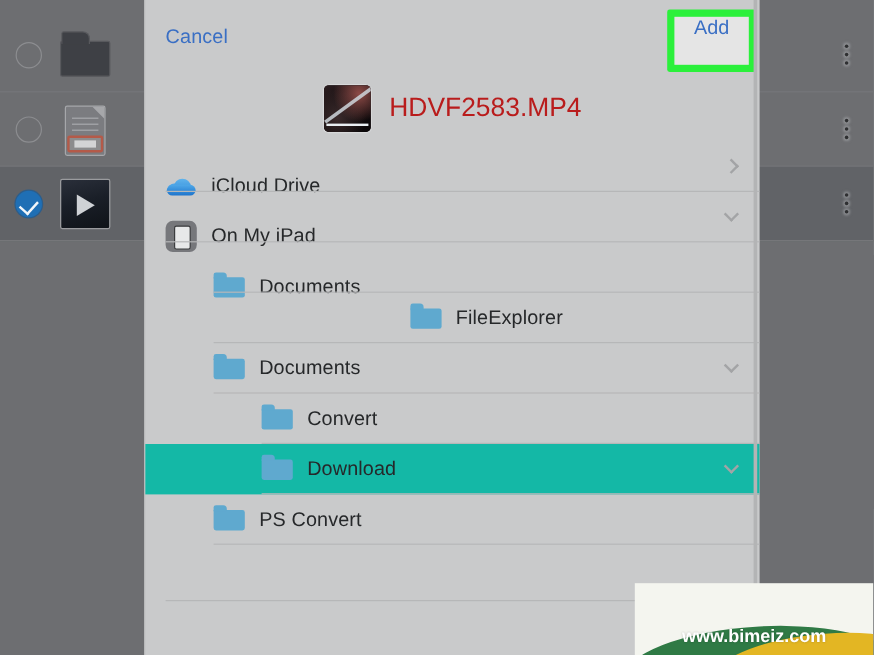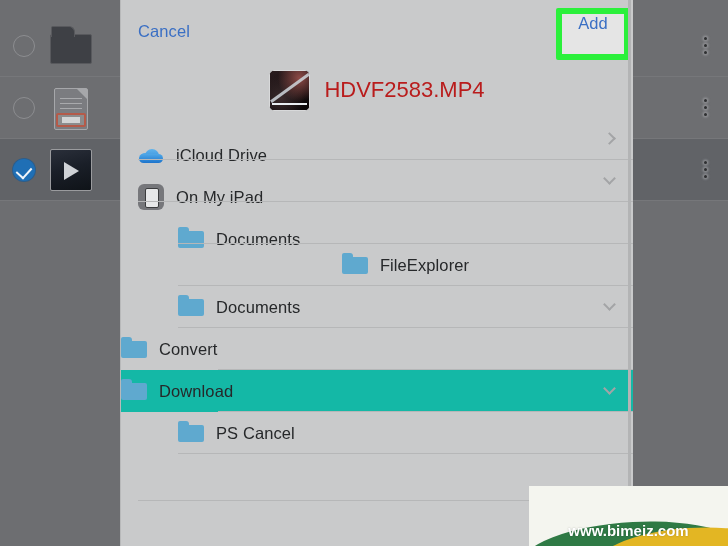--- a/index.html
+++ b/index.html
@@ -335,21 +335,21 @@
     content: "";
     position: absolute;
     left: 0; top: -4.5px;
     width: 11px; height: 5px;
     background: #5fa9cf;
     border-radius: 2px 3px 0 0;
   }
 
   .lvl0 { padding-left: 17px; margin-top: 32px; }
   .lvl1 { padding-left: 57px; }
-  .lvl2 { }
+  .lvl2 { padding-left: 97px; }
 
   
   .blank-row {
     position: relative;
     height: 47px;
   }
   .blank-row .sep {
     position: absolute;
     left: 17px; right: 0; bottom: 0;
     height: 1px;
@@ -550,21 +550,21 @@
             <span class="row-label">Download</span>
           </div>
           <div class="chev down"></div>
           <div class="sep"></div>
         </div>
         <div class="row indent1">
           <div class="lvl1" style="display: flex; align-items: center; width: 100%;">
             <div class="icon-wrap">
               <div class="folder-icon"></div>
             </div>
-            <span class="row-label">PS Cancel</span>
+            <span class="row-label">PS Convert</span>
           </div>
           <div class="sep"></div>
         </div>
       </div>
 
     <div class="blank-row">
         <div class="sep"></div>
       </div>
     <div class="blank-row"></div>
 

